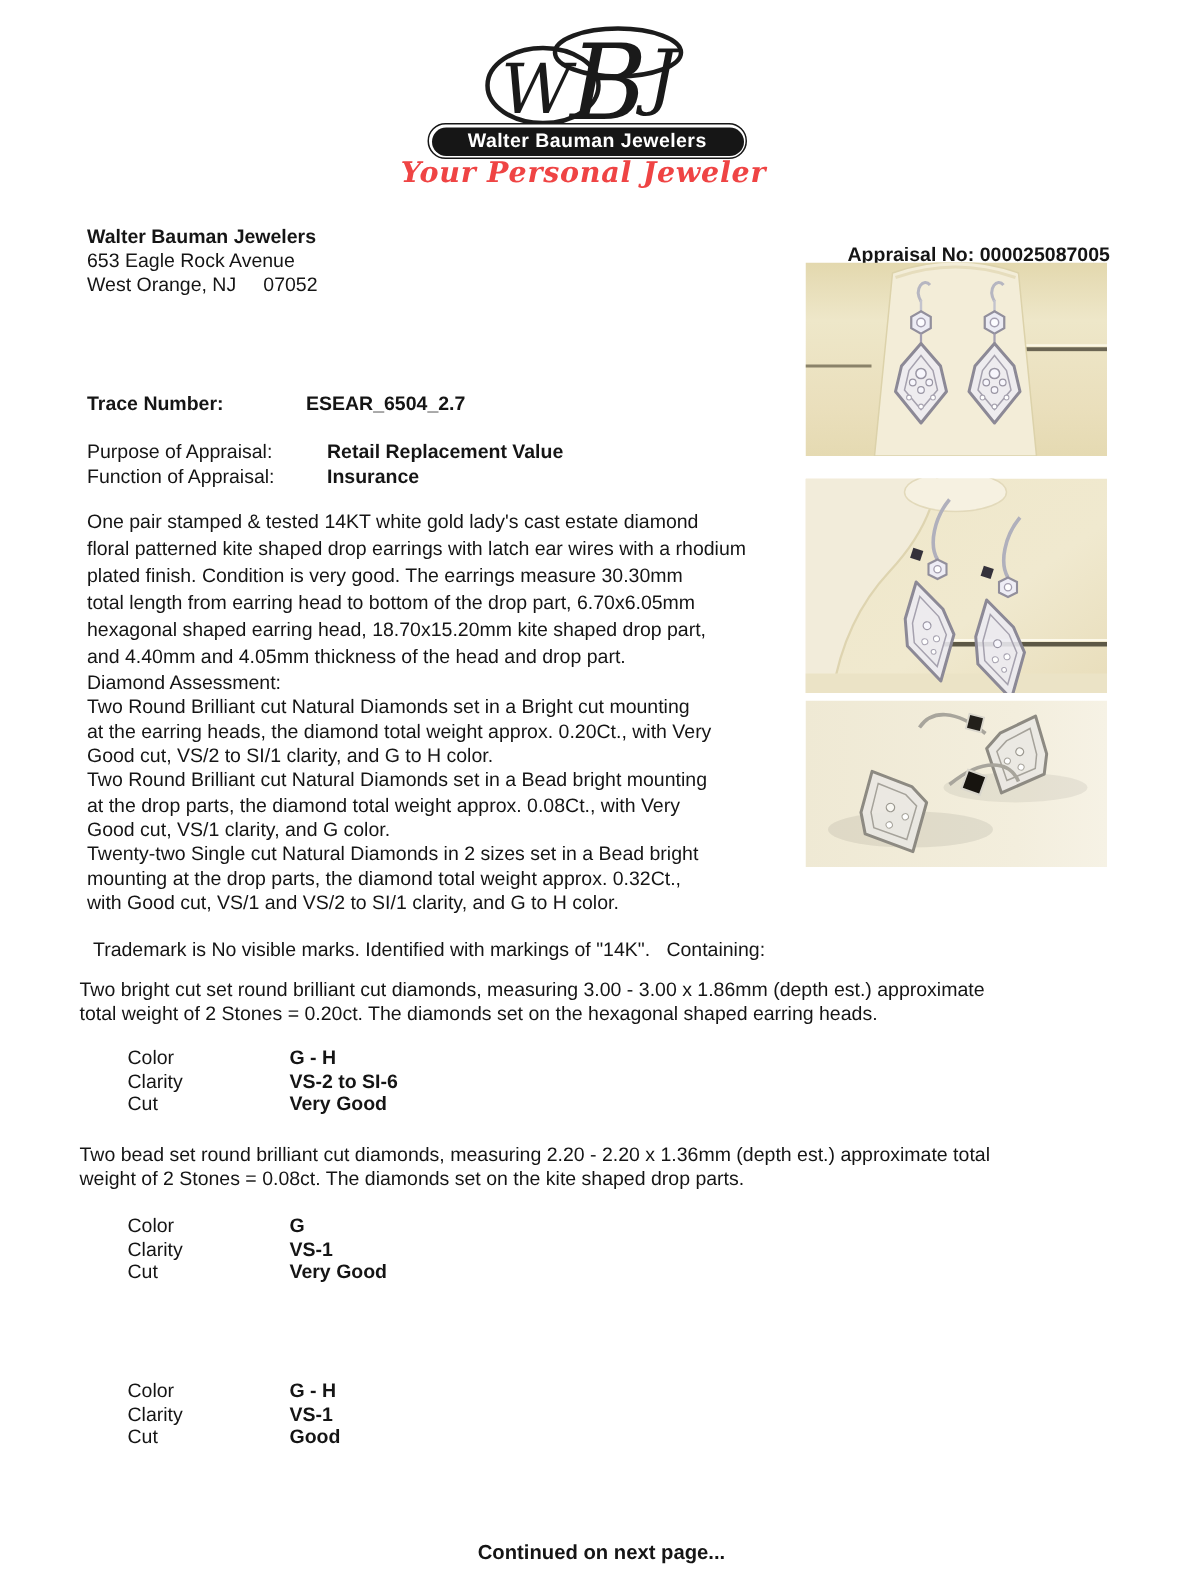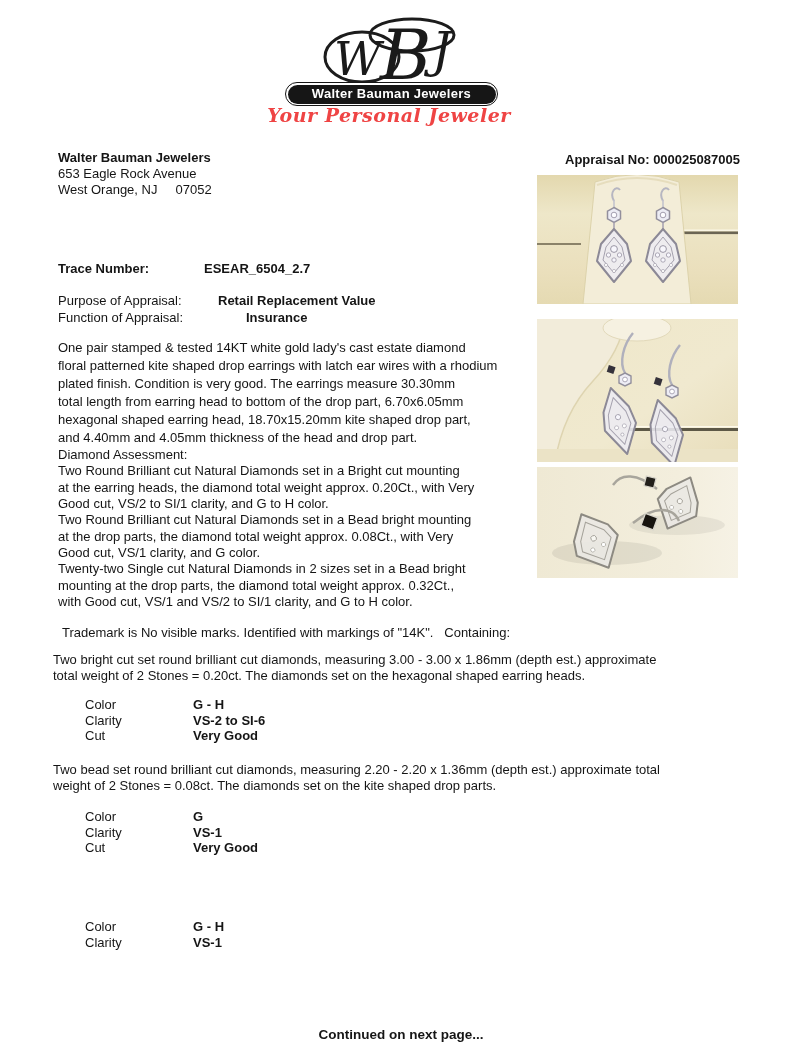--- a/index.html
+++ b/index.html
@@ -43,30 +43,30 @@
     <div class="badge-outer">
       <div class="badge-inner">Walter Bauman Jewelers</div>
     </div>
     <div class="tagline">Your Personal Jeweler</div>
   </div>
 
   <div class="abs pre b t13" style="left:58px;top:150px;">Walter Bauman Jewelers</div>
   <div class="abs pre t13" style="left:58px;top:166px;">653 Eagle Rock Avenue</div>
   <div class="abs pre t13" style="left:58px;top:182px;">West Orange, NJ     07052</div>
 
-  <div class="abs pre b t13" style="left:565px;top:152px;"><span>Appraisal No:</span><span> </span><span>000025087005</span></div>
+  <div class="abs pre b t13" style="left:565px;top:162px;"><span>Appraisal No:</span><span> </span><span>000025087005</span></div>
 
   <div class="abs pre b t13" style="left:58px;top:261px;">Trace Number:</div>
   <div class="abs pre b t13" style="left:170px;top:261px;margin-left:34px;">ESEAR_6504_2.7</div>
 
   <div class="abs pre t13" style="left:58px;top:293px;">Purpose of Appraisal:</div>
   <div class="abs pre b t13" style="left:218px;top:293px;">Retail Replacement Value</div>
 
   <div class="abs pre t13" style="left:58px;top:310px;">Function of Appraisal:</div>
-  <div class="abs pre b t13" style="left:218px;top:310px;margin-left:28px;">Insurance</div>
+  <div class="abs pre b t13" style="left:218px;top:310px;">Insurance</div>
 
   <div class="abs pre t13" style="left:58px;top:339px;line-height:18.1px;">One pair stamped &amp; tested 14KT white gold lady's cast estate diamond
 floral patterned kite shaped drop earrings with latch ear wires with a rhodium
 plated finish. Condition is very good. The earrings measure 30.30mm
 total length from earring head to bottom of the drop part, 6.70x6.05mm
 hexagonal shaped earring head, 18.70x15.20mm kite shaped drop part,
 and 4.40mm and 4.05mm thickness of the head and drop part.</div>
 
   <div class="abs pre t13" style="left:58px;top:447px;line-height:16.35px;">Diamond Assessment:
 Two Round Brilliant cut Natural Diamonds set in a Bright cut mounting
@@ -93,20 +93,21 @@
 weight of 2 Stones = 0.08ct. The diamonds set on the kite shaped drop parts.</div>
   <div class="abs" style="left:0;top:809px;width:520px;">
     <div class="grade-row"><span class="grade-lbl">Color</span><span class="grade-val">G</span></div>
     <div class="grade-row"><span class="grade-lbl">Clarity</span><span class="grade-val">VS-1</span></div>
     <div class="grade-row"><span class="grade-lbl">Cut</span><span class="grade-val">Very Good</span></div>
   </div>
 
   <div class="abs" style="left:0;top:919px;width:520px;">
     <div class="grade-row"><span class="grade-lbl">Color</span><span class="grade-val">G - H</span></div>
     <div class="grade-row"><span class="grade-lbl">Clarity</span><span class="grade-val">VS-1</span></div>
+    <div class="grade-row"><span class="grade-lbl">Cut</span><span class="grade-val">Good</span></div>
   </div>
 
   <div class="footer-line">Continued on next page...</div>
 
   <svg class="photo" style="top:175px;" width="201" height="129" viewBox="0 0 201 129">
     <defs>
       <linearGradient id="bg1" x1="0" y1="0" x2="0" y2="1">
         <stop offset="0" stop-color="#e3d8ae"></stop>
           <stop offset="0.3" stop-color="#eee7c9"></stop>
         <stop offset="0.75" stop-color="#eadfbc"></stop>

